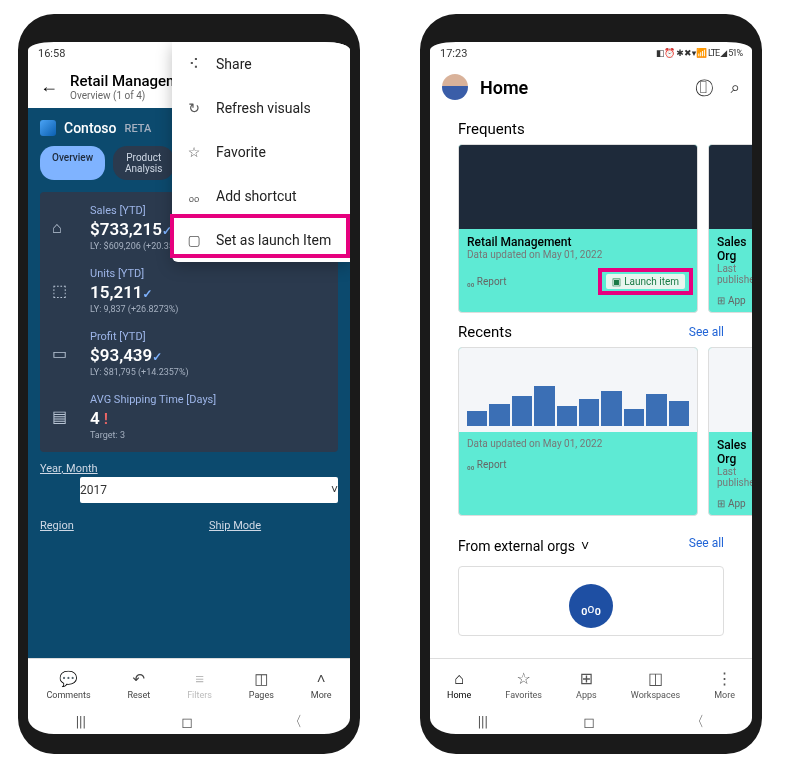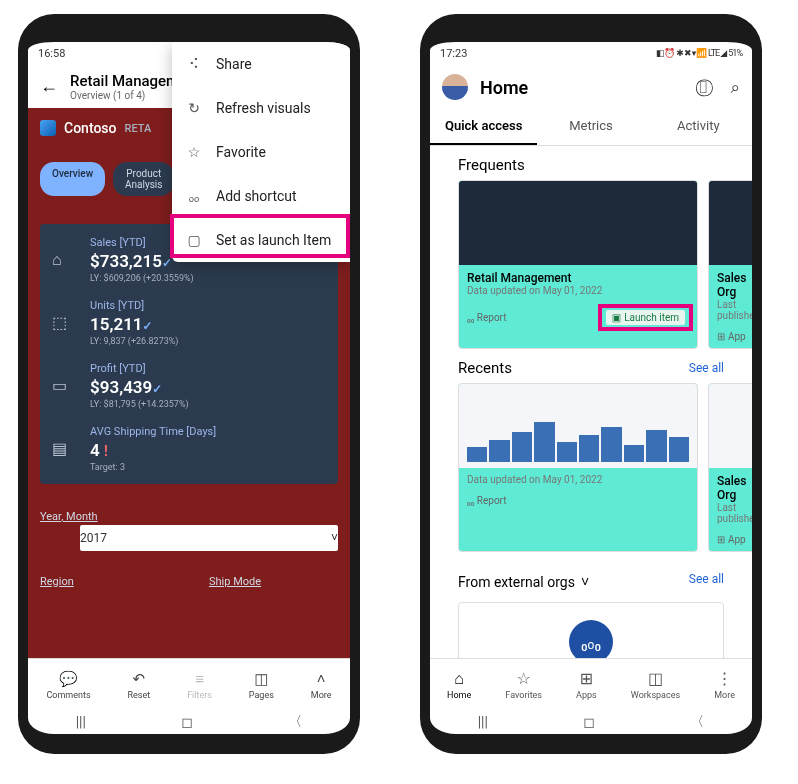--- a/index.html
+++ b/index.html
@@ -12,42 +12,42 @@
   .statusbar { height: 22px; display: flex; justify-content: space-between; align-items: center; padding: 0 10px; font-size: 11px; color: #333; }
   .statusbar .icons { display: flex; gap: 2px; font-size: 9px; letter-spacing: -1px; }
 
   
   .a-header { height: 44px; display: flex; align-items: center; padding: 0 12px; gap: 12px; background: #fff; }
   .a-header .back { font-size: 18px; }
   .a-header .titles { flex: 1; }
   .a-header .titles .t { font-size: 15px; font-weight: 500; }
   .a-header .titles .s { font-size: 10px; color: #666; }
 
-  .a-dark { background: #7f1d1d; color: #fff; padding: 8px 12px 0; flex: 1; display: flex; flex-direction: column; position: relative; gap: 16px; }
+  .a-dark { background: #0c4a6e; color: #fff; padding: 8px 12px 0; flex: 1; display: flex; flex-direction: column; position: relative; }
   .a-brand { display: flex; align-items: center; gap: 8px; font-size: 14px; font-weight: 500; padding: 4px 0 10px; }
   .a-brand .logo { width: 16px; height: 16px; background: linear-gradient(135deg,#4aa3f5,#0b5fb0); border-radius: 3px; }
 
   .a-tabs { display: flex; gap: 8px; padding-bottom: 12px; }
   .pill { font-size: 10px; padding: 6px 12px; border-radius: 14px; background: #2b3a4e; color: #cfd8e5; text-align: center; }
   .pill.active { background: #7fb3ff; color: #1e2a3a; font-weight: 500; }
 
   .a-card { background: #2b3a4e; border-radius: 4px; padding: 12px; flex: 0 0 auto; }
   .metric { display: flex; gap: 14px; margin-bottom: 16px; }
   .metric:last-child { margin-bottom: 0; }
   .m-icon { width: 24px; font-size: 16px; color: #b8c4d4; padding-top: 14px; }
   .m-body .lbl { font-size: 11px; color: #9db5e8; margin-bottom: 2px; }
   .m-body .val { font-size: 17px; font-weight: 600; }
   .m-body .val .chk { color: #7fb3ff; font-size: 12px; }
   .m-body .val .warn { color: #e66; font-size: 14px; font-weight: 700; }
   .m-body .sub { font-size: 9px; color: #a5b0c0; margin-top: 2px; }
 
   .slicer { margin-top: 10px; }
   .sl-lbl { font-size: 11px; color: #cfd8e5; margin-bottom: 2px; text-decoration: underline; }
   .sl-box { background: #fff; color: #333; font-size: 12px; padding: 6px 0; border-radius: 2px; display: flex; justify-content: space-between; align-items: center; margin-left: 40px; }
-  .sl-row { display: flex; gap: 40px; margin-top: 8px; }
+  .sl-row { display: flex; gap: 40px; margin-top: 16px; }
   .sl-row .sl-lbl { flex: 1; }
 
   
   .menu { position: absolute; top: 0; right: 0; width: 178px; background: #fff; color: #222; border-radius: 0 0 0 6px; box-shadow: 0 4px 16px rgba(0,0,0,.25); }
   .menu .mi { display: flex; align-items: center; gap: 14px; padding: 14px 14px; font-size: 14px; }
   .menu .mi .ic { width: 16px; text-align: center; color: #555; font-size: 14px; }
   .highlight-a { position: absolute; top: 172px; right: 0; width: 180px; height: 44px; border: 4px solid #e6007e; pointer-events: none; }
 
   
   .a-bottom { height: 52px; background: #fff; display: flex; justify-content: space-around; align-items: center; border-top: 1px solid #ddd; }
@@ -242,25 +242,20 @@
         </span>
   </div>
 
   <div class="b-header">
     <div class="avatar"></div>
     <div class="title">Home</div>
     <div class="ic">⌷⃝</div>
     <div class="ic">⌕</div>
   </div>
 
-  <div class="b-tabs">
-    <div class="t active">Quick access</div>
-    <div class="t">Metrics</div>
-    <div class="t">Activity</div>
-  </div>
 
   <div class="b-content">
 
     <div class="b-sec">
       <div class="b-sec-h">
             <span class="h">Frequents</span>
           </div>
       <div class="cards">
         <div class="card">
           <div class="thumb"></div>

